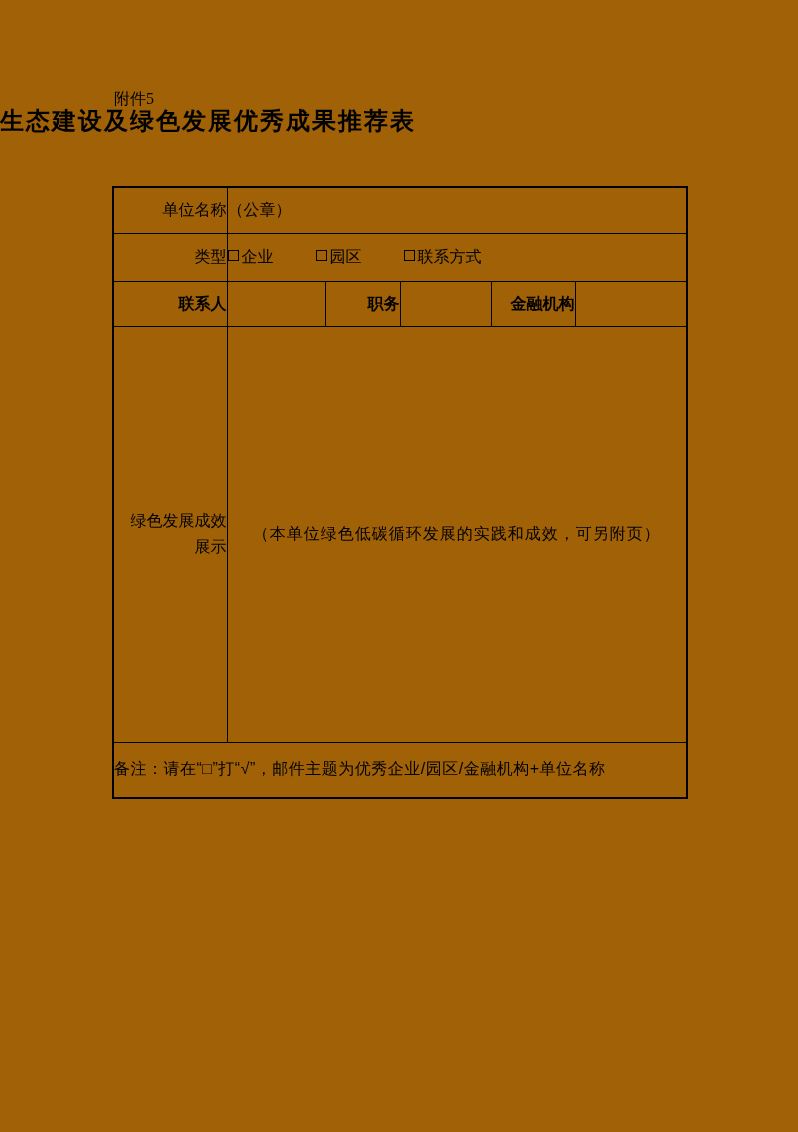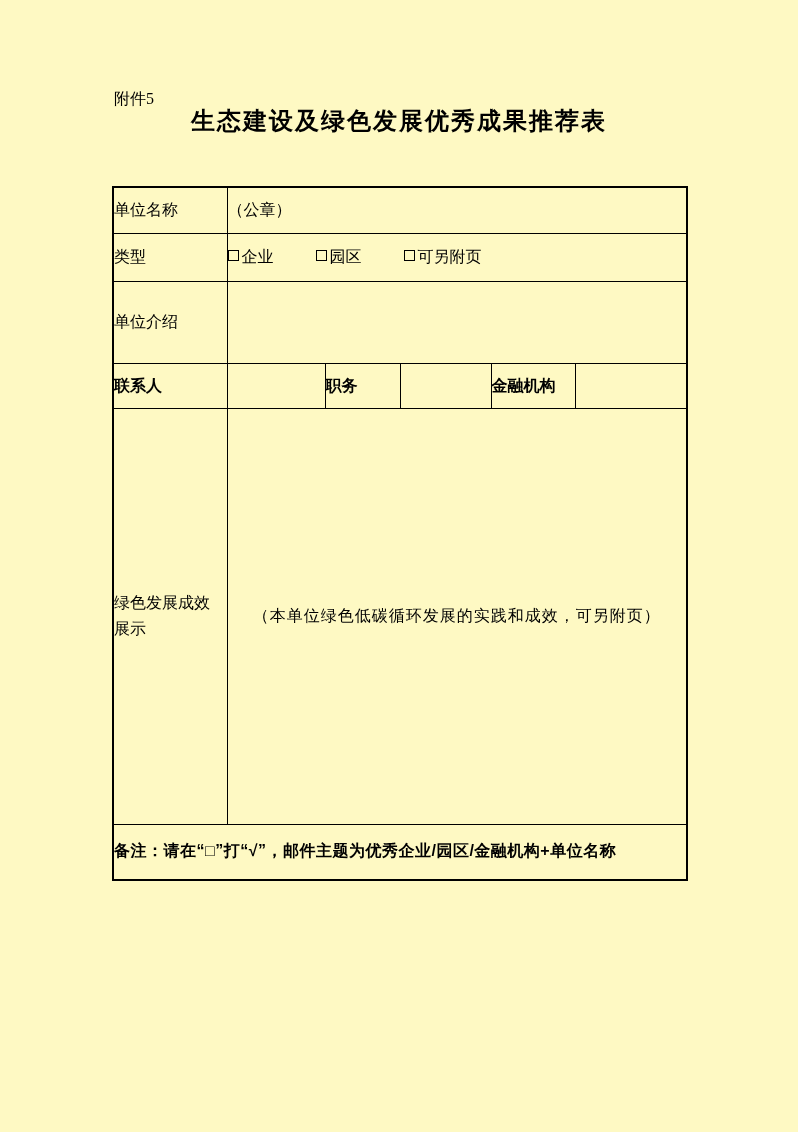--- a/index.html
+++ b/index.html
@@ -1,37 +1,37 @@
 <!DOCTYPE html>
 <html><head>
 <meta charset="utf-8">
 <style>
   html,body{margin:0;padding:0;background:#ffffff;}
   .page{
     position:relative;
     width:798px;
     height:1132px;
-    background:#fef9c3;
+    background:#a16207;
     font-family:"Liberation Serif","DejaVu Serif",serif;
     color:#000000;
     overflow:hidden;
   }
   .attachment{
     position:absolute;
     left:114px;
     top:88px;
     font-size:16px;
     line-height:22px;
   }
   .doc-title{
     position:absolute;
     left:0;
     top:106px;
     width:100%;
-    text-align:center;
+    text-align:left;
     font-family:"Liberation Sans","DejaVu Sans",sans-serif;
     font-weight:bold;
     font-size:24px;
     letter-spacing:2px;
     line-height:30px;
   }
   table.form{
     position:absolute;
     left:112px;
     top:186px;
@@ -40,21 +40,21 @@
     table-layout:fixed;
     border:2px solid #000;
   }
   table.form td{
     border:1px solid #000;
     vertical-align:middle;
     font-size:16px;
     padding:0;
   }
   td.label-cell{
-    text-align:left;
+    text-align:right;
     line-height:26px;
   }
   tr.r1{height:46px;}
   tr.r2{height:48px;}
   tr.r3{height:82px;}
   tr.r4{height:45px;font-weight:bold;}
   tr.r5{height:416px;}
   tr.r6{height:64px;}
   tr.r7{height:56px;}
   td.seal-cell{
@@ -79,21 +79,21 @@
     position:relative;
     top:-1px;
   }
   td.hint-cell{
     text-align:center;
     letter-spacing:1px;
     font-family:Liberation Serif, serif;
   }
   td.note-cell{
     font-family:"Liberation Sans","DejaVu Sans",sans-serif;
-    font-weight:bold;
+    font-weight:normal;
     font-size:17px;
     padding-left:6px;
     letter-spacing:0.5px;
   }
 </style>
 </head>
 <body>
 
 <div class="page">
 
@@ -122,29 +122,25 @@
     <tr class="r2">
       <td class="label-cell">类型</td>
       <td class="options-cell" colspan="5">
         <span class="opt">
           <span class="cb"></span><span>企业</span>
         </span>
         <span class="opt">
           <span class="cb"></span><span>园区</span>
         </span>
         <span class="opt">
-          <span class="cb"></span><span>可另附页</span>
+          <span class="cb"></span><span>联系方式</span>
         </span>
       </td>
     </tr>
 
-    <tr class="r3">
-      <td class="label-cell">单位介绍</td>
-      <td colspan="5"></td>
-    </tr>
 
     <tr class="r4">
       <td class="label-cell">联系人</td>
       <td></td>
       <td class="label-cell">职务</td>
       <td></td>
       <td class="label-cell">金融机构</td>
       <td></td>
     </tr>
 

